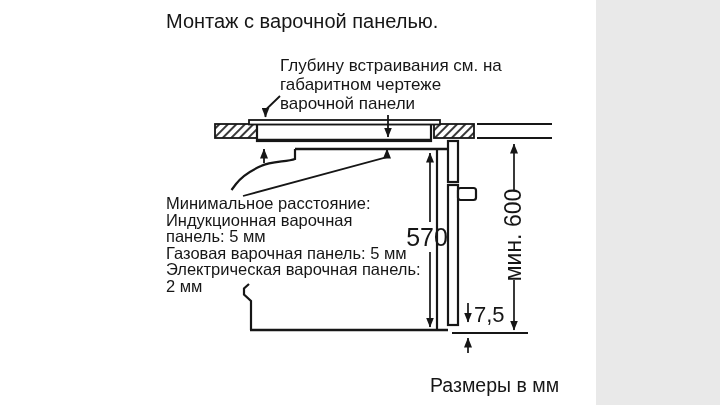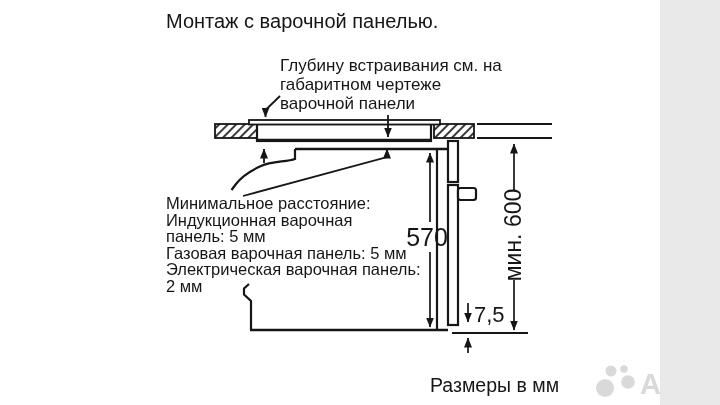--- a/index.html
+++ b/index.html
@@ -1,17 +1,17 @@
 <!DOCTYPE html>
 <html><head>
 <meta charset="utf-8">
 <style>
   html,body{margin:0;padding:0;background:#e9e9e9;}
   .page{
-    position:relative;width:660px;height:405px;background:#ffffff;
+    position:relative;width:596px;height:405px;background:#ffffff;
     font-family:"Liberation Sans",sans-serif;overflow:hidden;
   }
   svg text{fill:#161616;}
   .ann{font-size:16.5px;}
   .note{font-size:17px;}
   .ttl{font-size:20px;}
   .dimL{font-size:25px;}
   .dimM{font-size:23px;}
   .dimS{font-size:22px;}
   .foot{font-size:19.5px;}

